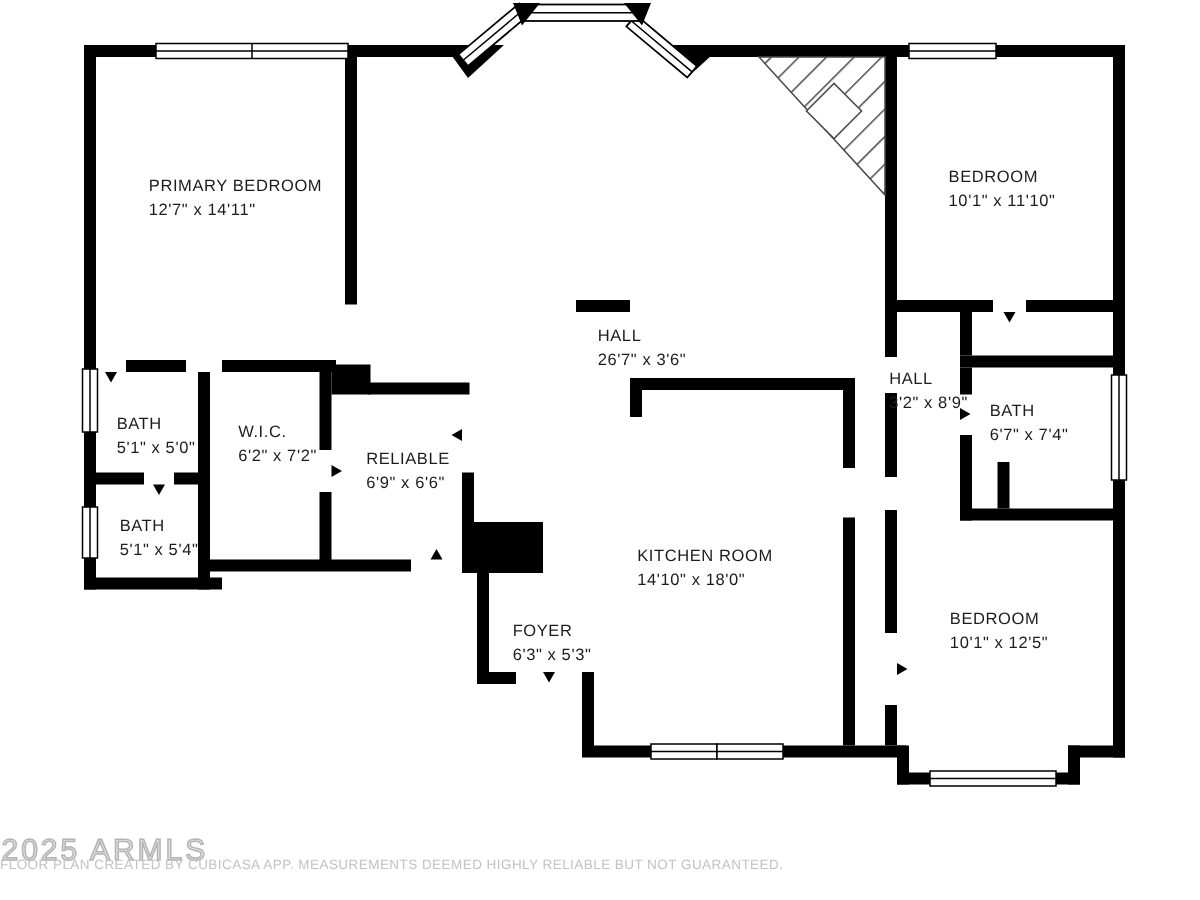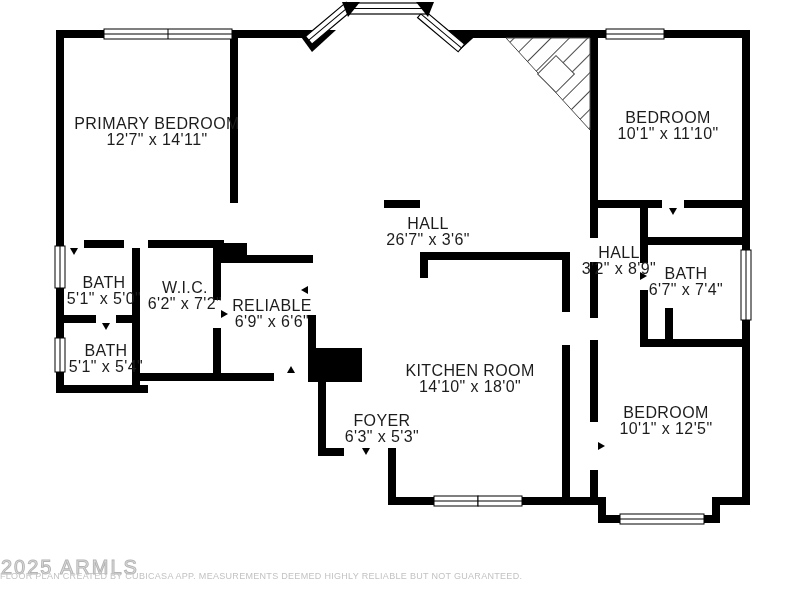--- a/index.html
+++ b/index.html
@@ -3,22 +3,22 @@
 <meta charset="utf-8">
 <style>
   html,body{margin:0;padding:0;background:#fff;}
   #stage{
     position:relative;width:800px;height:600px;background:#ffffff;overflow:hidden;
     font-family:"Liberation Sans", sans-serif;
   }
   #plan-svg{position:absolute;left:0;top:0;width:800px;height:600px;}
   .room-label{
     position:absolute;transform:translate(-50%,-50%);
-    text-align:center;color:#1c1c1c;white-space:nowrap;
-    font-size:16px;line-height:16px;letter-spacing:.4px;
+    color:#1c1c1c;white-space:nowrap;
+    font-size:11px;line-height:16px;letter-spacing:.4px;
   }
   .room-name,.room-dims{display:block;}
   #watermark{
     position:absolute;left:1px;top:556px;
     font-size:20px;font-weight:normal;letter-spacing:2px;
     color:#e3e3e3;-webkit-text-stroke:1px #b4b4b4;
   }
   #disclaimer{
     position:absolute;left:0;top:571px;width:800px;text-align:left;
     font-size:9px;letter-spacing:.3px;color:#c2c2c2;
@@ -175,21 +175,21 @@
     <span class="room-dims">6'9" x 6'6"</span>
   </div>
   <div class="room-label" style="left:106px;top:359px">
     <span class="room-name">BATH</span>
     <span class="room-dims">5'1" x 5'4"</span>
   </div>
   <div class="room-label" style="left:470px;top:379px">
     <span class="room-name">KITCHEN ROOM</span>
     <span class="room-dims">14'10" x 18'0"</span>
   </div>
-  <div class="room-label" style="left:382px;top:429px">
+  <div class="room-label" style="left:368px;top:429px">
     <span class="room-name">FOYER</span>
     <span class="room-dims">6'3" x 5'3"</span>
   </div>
   <div class="room-label" style="left:666px;top:421px">
     <span class="room-name">BEDROOM</span>
     <span class="room-dims">10'1" x 12'5"</span>
   </div>
 
   <div id="watermark">2025 ARMLS</div>
   <div id="disclaimer">FLOOR PLAN CREATED BY CUBICASA APP. MEASUREMENTS DEEMED HIGHLY RELIABLE BUT NOT GUARANTEED.</div>

